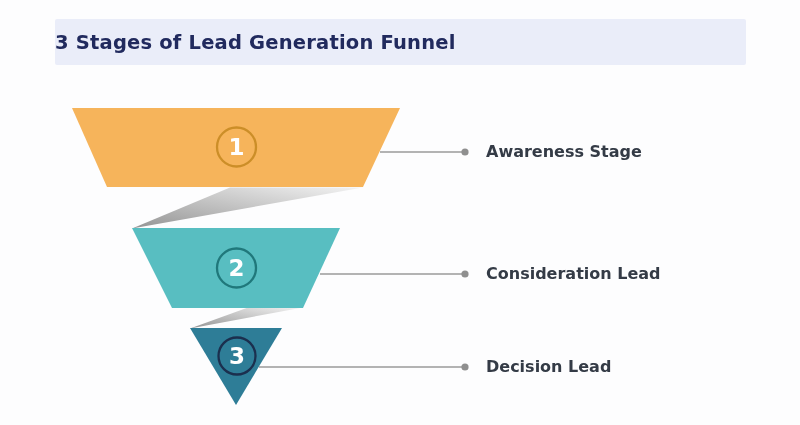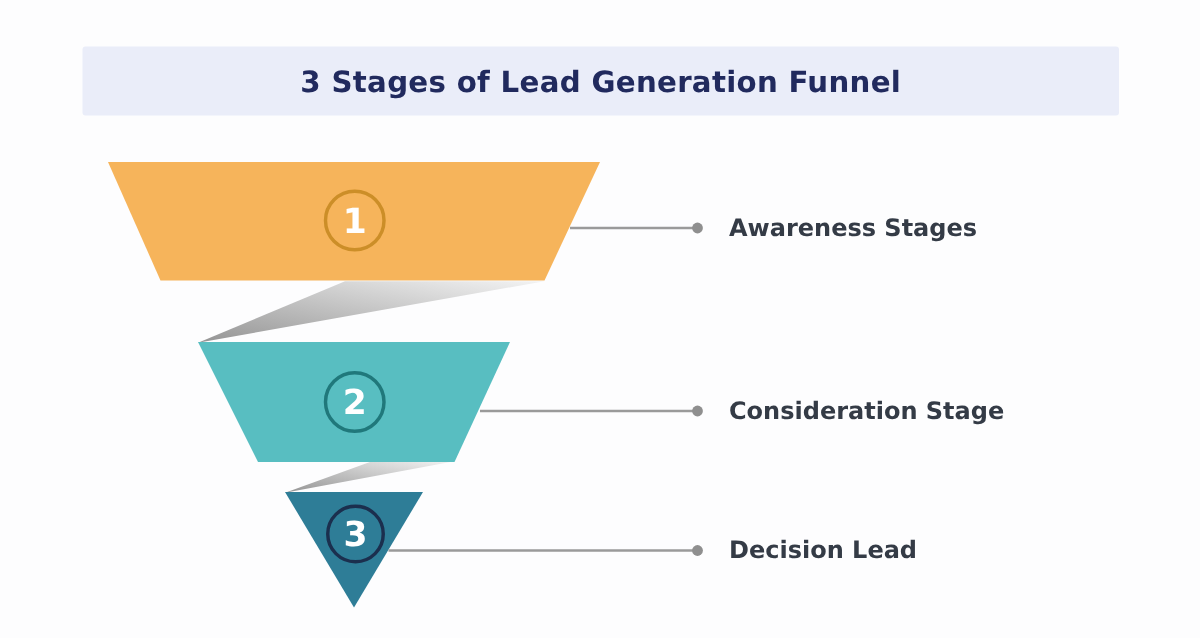--- a/index.html
+++ b/index.html
@@ -22,22 +22,21 @@
   .title-bar {
     position: absolute;
     left: 55px;
     top: 19px;
     width: 691px;
     height: 46px;
     background: #EAEDF9;
     border-radius: 2px;
     display: flex;
     align-items: center;
-    justify-content: center;
-    margin-top: 12px;
+    justify-content: flex-start;
   }
   .title-text {
     color: #212A5E;
     font-size: 19.5px;
     font-weight: 600;
     letter-spacing: 0.2px;
   }
   svg.funnel {
     position: absolute;
     left: 0; top: 0;
@@ -102,17 +101,17 @@
     <circle cx="236.5" cy="147" r="19.5" fill="none" stroke-width="2.3" stroke="#CC8E28"></circle>
     <text class="stage-num" x="236.5" y="155">1</text>
 
     <circle cx="236.5" cy="268" r="19.5" fill="none" stroke-width="2.3" stroke="#20787B"></circle>
     <text class="stage-num" x="236.5" y="276">2</text>
 
     <circle cx="237" cy="356" r="18.5" fill="none" stroke-width="2.3" stroke="#1B2F4E"></circle>
     <text class="stage-num" x="237" y="364">3</text>
   </svg>
 
-  <div class="stage-label l1">Awareness Stages</div>
-  <div class="stage-label l2">Consideration Stage</div>
+  <div class="stage-label l1">Awareness Stage</div>
+  <div class="stage-label l2">Consideration Lead</div>
   <div class="stage-label l3">Decision Lead</div>
 
 </div>
 
 </body></html>

